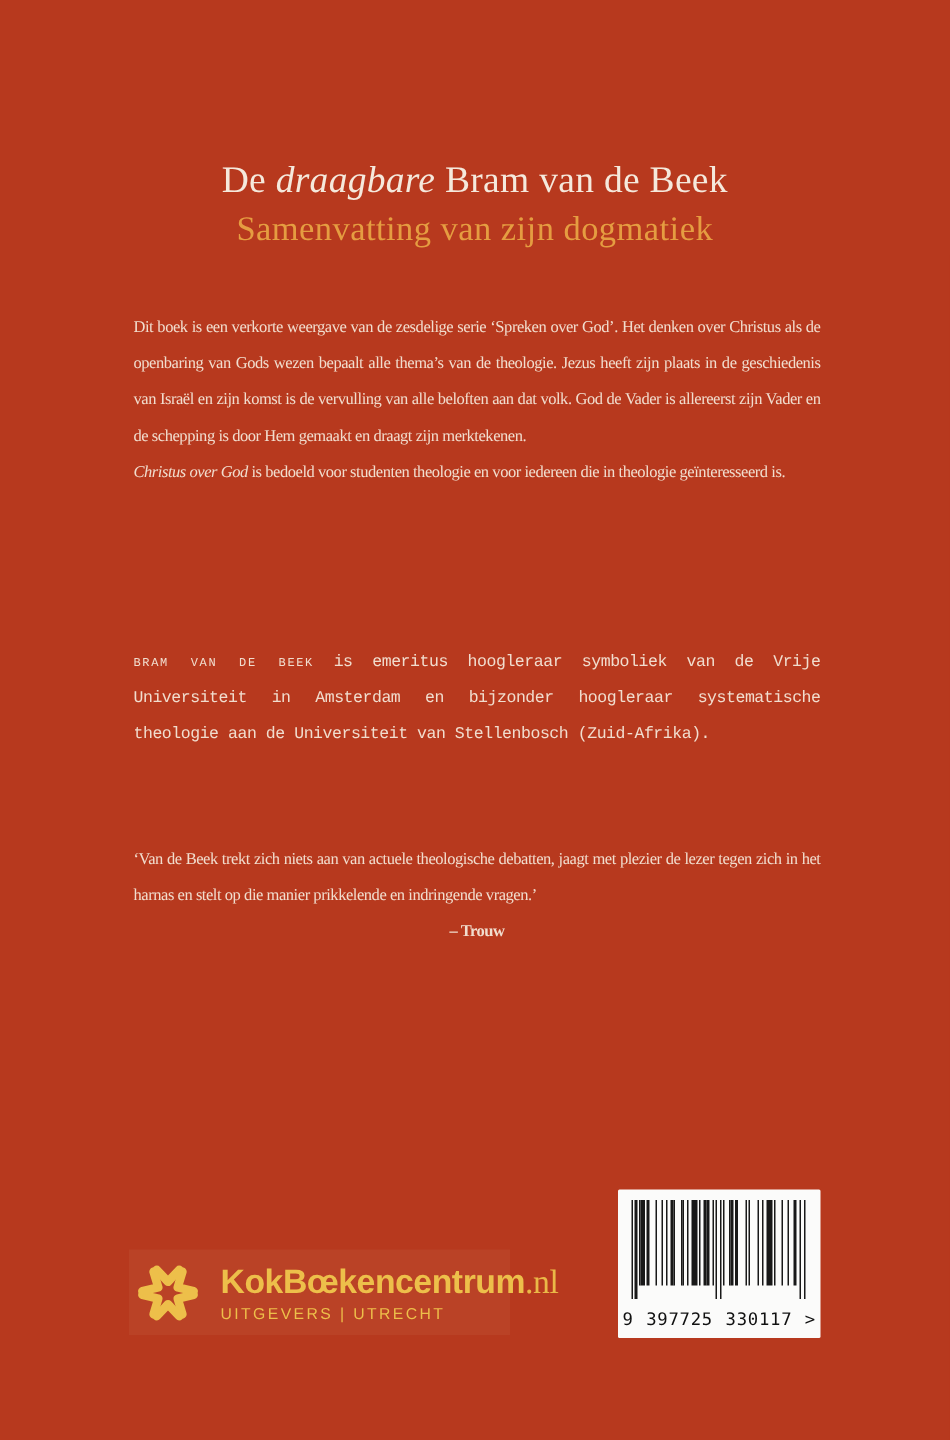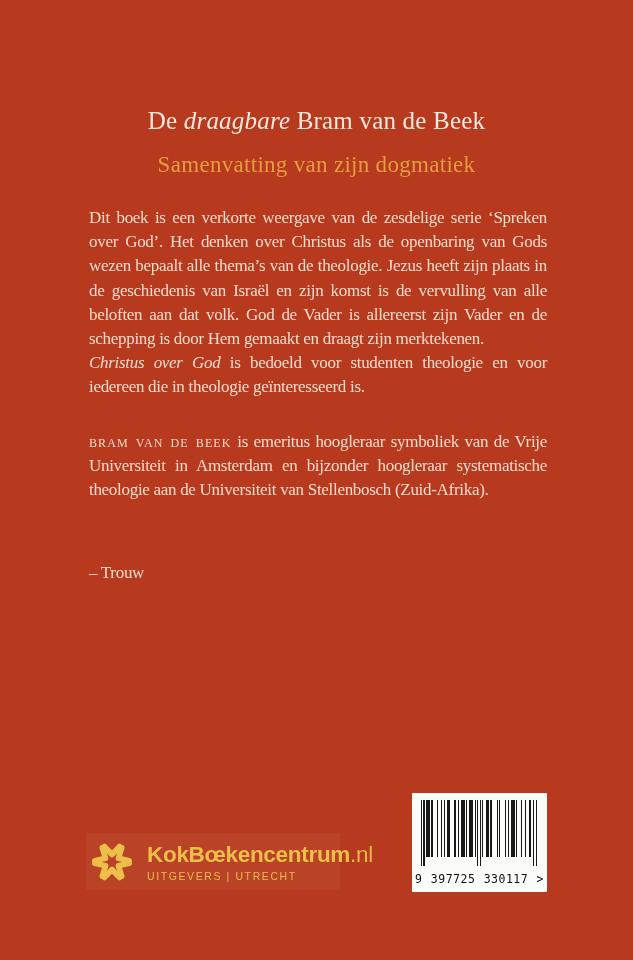--- a/index.html
+++ b/index.html
@@ -9,49 +9,49 @@
     font-family:"Liberation Serif",serif;
   }
   
   .titles{position:absolute;top:104px;left:0;width:633px;text-align:center;}
   .title{
     margin:0;font-size:25px;font-weight:400;line-height:33px;
     color:#f5e9dc;letter-spacing:.2px;
   }
   .title em{font-style:italic;}
   .subtitle{
-    margin:12px;font-size:23px;font-weight:400;line-height:31px;
+    margin:0;font-size:23px;font-weight:400;line-height:31px;
     color:#e59d41;letter-spacing:.3px;
   }
   
   .textblock{
     position:absolute;left:89px;width:458px;
-    color:#f1ddce;font-size:17px;line-height:24.2px;letter-spacing:-0.3px;
+    color:#f1ddce;font-size:11px;line-height:24.2px;letter-spacing:-0.3px;
     text-align:justify;
   }
   .textblock p{margin:0;}
   .blurb{top:206px;}
-  .author{top:430px;}
+  .author{top:430px;font-family:Liberation Mono, monospace;}
   .quote{top:561px;}
   .sc{font-variant:small-caps;letter-spacing:1.1px;}
-  .source{text-align:left;}
+  .source{text-align:center;font-weight:bold;}
   
   .logo-panel{
     position:absolute;left:86px;top:833px;width:254px;height:57px;
     background:rgba(255,236,205,.05);
   }
   .logo{
     position:absolute;left:90px;top:836px;height:52px;
     display:flex;align-items:center;
     font-family:"Liberation Sans",sans-serif;color:#edbf4a;
   }
   .logo-mark{width:44px;height:50px;display:block;flex:none;}
   .logo-text{display:flex;flex-direction:column;margin-left:13px;}
   .logo-name{font-size:22.5px;font-weight:700;line-height:24px;letter-spacing:-0.3px;}
-  .logo-domain{font-weight:400;opacity:.95;}
+  .logo-domain{font-weight:400;opacity:.95;font-family:Liberation Serif, serif;}
   .logo-tagline{font-size:10.5px;font-weight:400;letter-spacing:1.6px;margin-top:3px;}
   
   .barcode{
     position:absolute;left:412px;top:793px;width:135px;height:99px;
     background:#fbfbfa;border-radius:1px;
   }
   .bars{
     position:absolute;left:9px;top:7px;height:66px;
     display:flex;align-items:flex-start;
   }
@@ -78,20 +78,21 @@
   <section class="textblock blurb">
     <p>Dit boek is een verkorte weergave van de zesdelige serie ‘Spreken over God’. Het denken over Christus als de openbaring van Gods wezen bepaalt alle thema’s van de theologie. Jezus heeft zijn plaats in de geschiedenis van Israël en zijn komst is de vervulling van alle beloften aan dat volk. God de Vader is allereerst zijn Vader en de schepping is door Hem gemaakt en draagt zijn merktekenen.</p>
     <p><em>Christus over God</em><span> is bedoeld voor studenten theologie en voor iedereen die in theologie geïnteresseerd is.</span></p>
   </section>
 
   <section class="textblock author">
     <p><span class="sc">bram van de beek</span><span> is emeritus hoogleraar symboliek van de Vrije Universiteit in Amsterdam en bijzonder hoogleraar systematische theologie aan de Universiteit van Stellenbosch (Zuid-Afrika).</span></p>
   </section>
 
   <section class="textblock quote">
+    <p>‘Van de Beek trekt zich niets aan van actuele theologische debatten, jaagt met plezier de lezer tegen zich in het harnas en stelt op die manier prikkelende en indringende vragen.’</p>
     <p class="source">– Trouw</p>
   </section>
 
   <div class="logo-panel"></div>
 
   <div class="logo">
     <span class="logo-mark">
       <svg viewBox="0 0 100 100" width="44" height="50" aria-hidden="true">
         <g fill="none" stroke="#edbf4a" stroke-width="13" stroke-linecap="round" stroke-linejoin="round">
           <path d="M33,15 L50,33 L67,15" transform="rotate(0,50,50)"></path>

